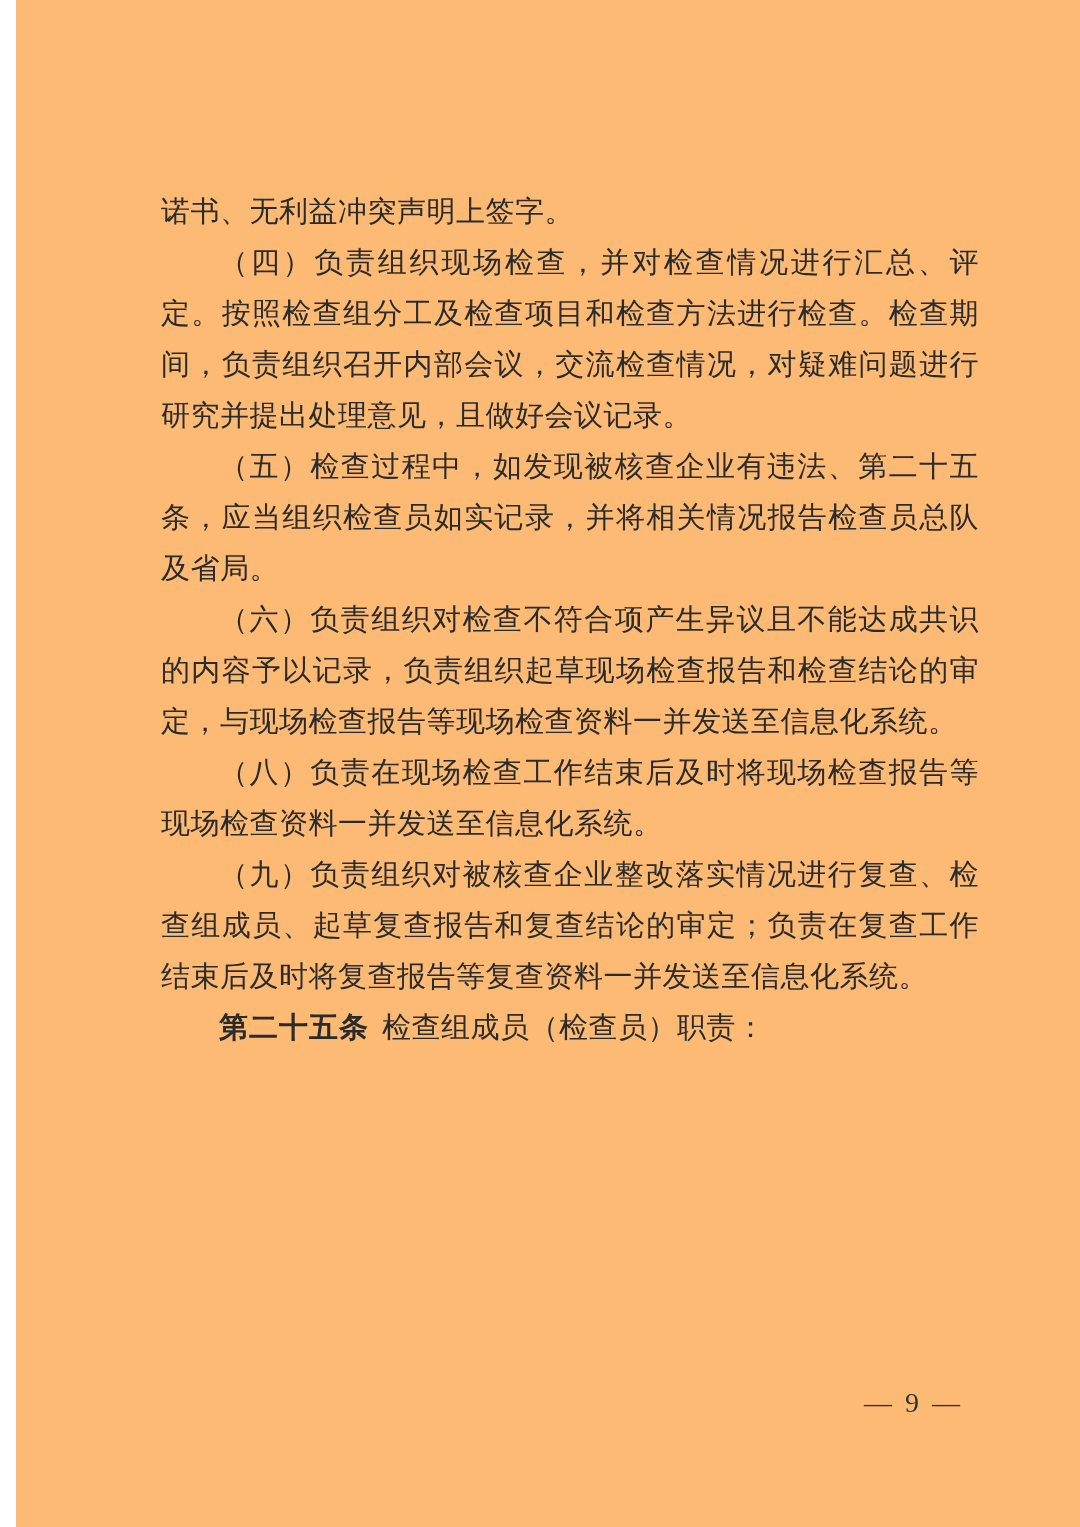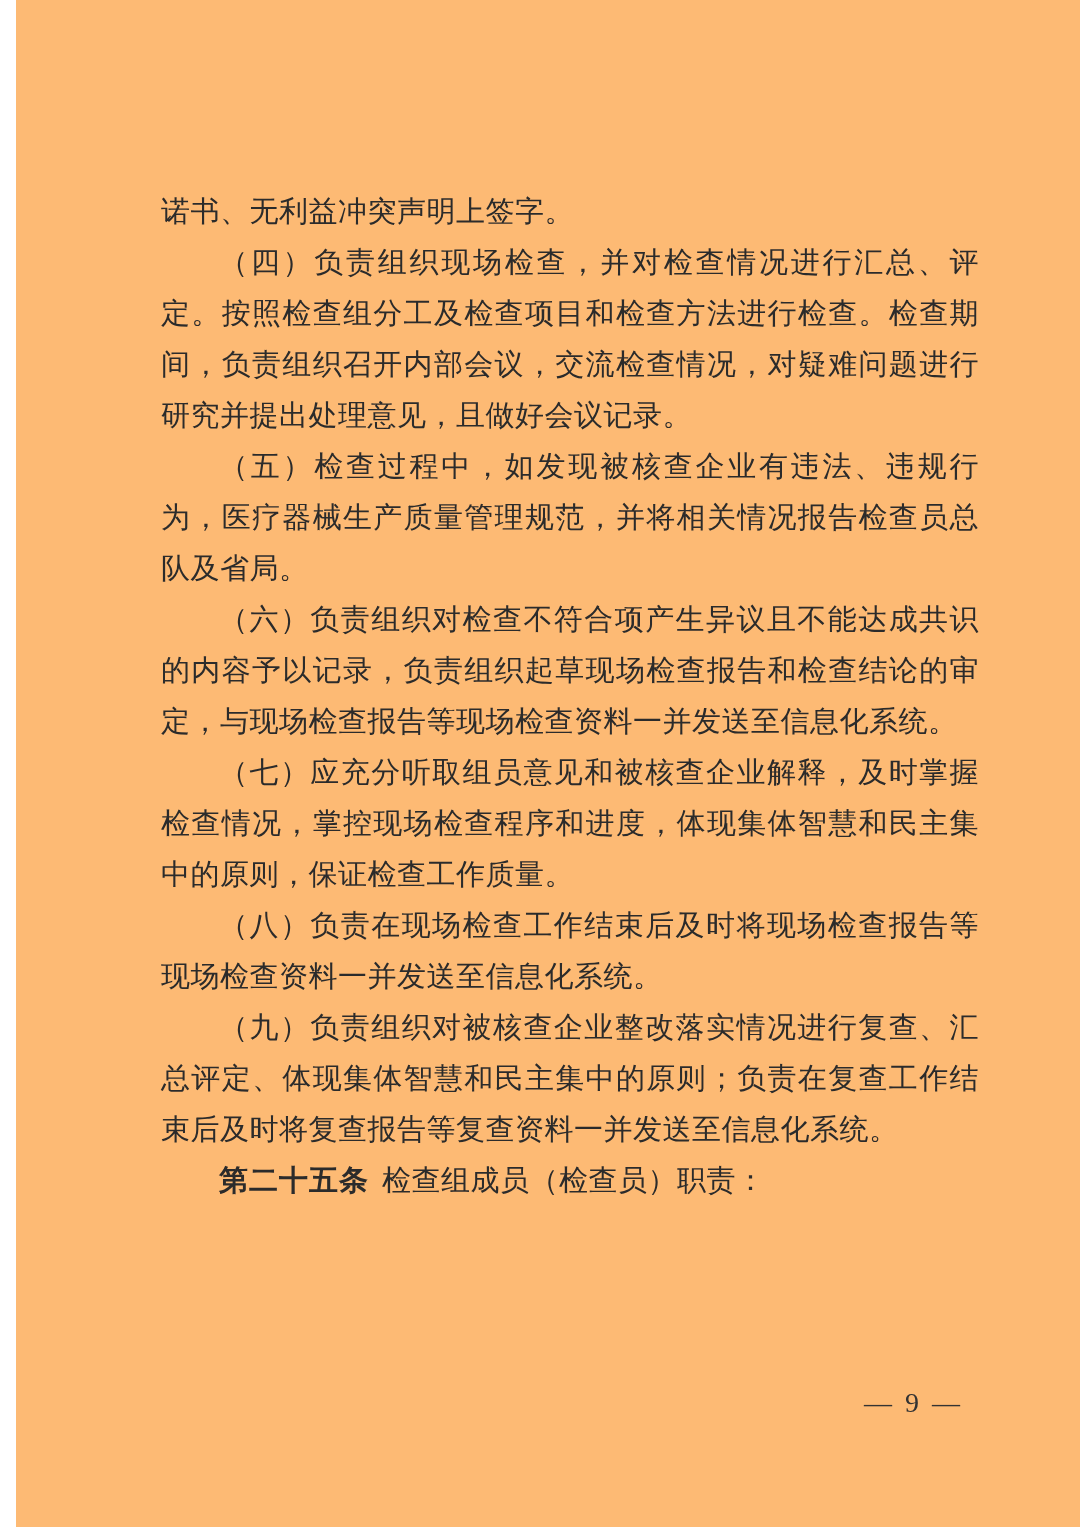--- a/index.html
+++ b/index.html
@@ -61,24 +61,23 @@
     white-space: nowrap;
   }
 </style>
 </head>
 <body>
 
 <div class="page">
   <div class="content">
     <p class="para">诺书、无利益冲突声明上签字。</p>
     <p class="para indent">（四）负责组织现场检查，并对检查情况进行汇总、评定。按照检查组分工及检查项目和检查方法进行检查。检查期间，负责组织召开内部会议，交流检查情况，对疑难问题进行研究并提出处理意见，且做好会议记录。</p>
-    <p class="para indent">（五）检查过程中，如发现被核查企业有违法、违规行为，医疗器械生产质量管理规范，并将相关情况报告检查员总队及省局。</p>
+    <p class="para indent">（五）检查过程中，如发现被核查企业有违法、第二十五条，应当组织检查员如实记录，并将相关情况报告检查员总队及省局。</p>
     <p class="para indent">（六）负责组织对检查不符合项产生异议且不能达成共识的内容予以记录，负责组织起草现场检查报告和检查结论的审定，与现场检查报告等现场检查资料一并发送至信息化系统。</p>
-    <p class="para indent">（七）应充分听取组员意见和被核查企业解释，及时掌握检查情况，掌控现场检查程序和进度，体现集体智慧和民主集中的原则，保证检查工作质量。</p>
     <p class="para indent">（八）负责在现场检查工作结束后及时将现场检查报告等现场检查资料一并发送至信息化系统。</p>
-    <p class="para indent">（九）负责组织对被核查企业整改落实情况进行复查、汇总评定、体现集体智慧和民主集中的原则；负责在复查工作结束后及时将复查报告等复查资料一并发送至信息化系统。</p>
+    <p class="para indent">（九）负责组织对被核查企业整改落实情况进行复查、检查组成员、起草复查报告和复查结论的审定；负责在复查工作结束后及时将复查报告等复查资料一并发送至信息化系统。</p>
     <p class="para indent">
       <span class="article-number">第二十五条</span><span class="article-title">检查组成员（检查员）职责：</span>
     </p>
   </div>
 
   <div class="page-number">— 9 —</div>
 </div>
 
 </body></html>

